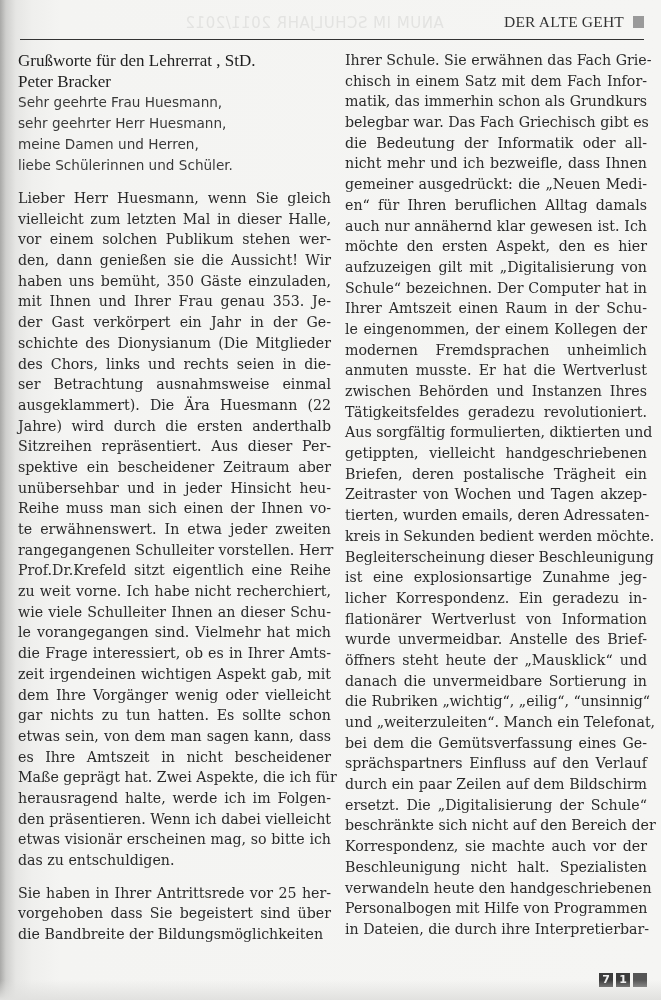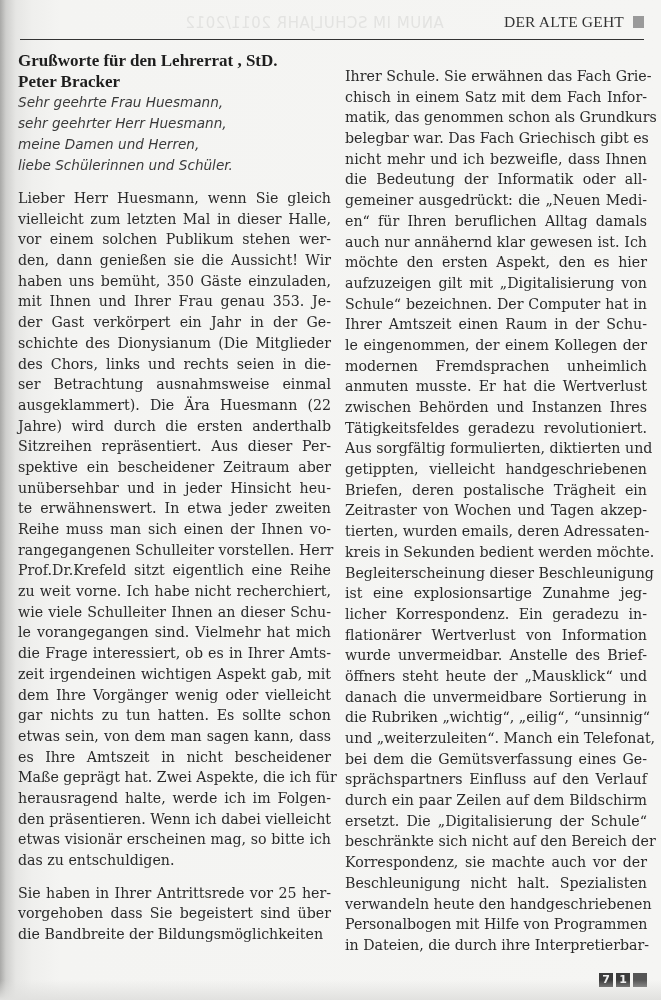--- a/index.html
+++ b/index.html
@@ -63,41 +63,40 @@
       background: #333;
     }
     .col {
       position: absolute;
       top: 50px;
       font-size: 14.2px;
       line-height: 20.7px;
       color: #2a2a2a;
     }
     .col-left { left: 18px; width: 313px; }
-    .col-right { left: 345px; width: 302px; margin-top: 16px; }
+    .col-right { left: 345px; width: 302px; }
     .line {
       display: block;
       white-space: nowrap;
       text-align: justify;
       text-align-last: justify;
       height: 20.7px;
     }
     .line.last { text-align-last: left; }
     .heading {
       font-family: "Liberation Serif", serif;
-      font-weight: bold;
+      font-weight: normal;
       font-size: 17px;
       line-height: 21px;
       color: #1e1e1e;
       display: block;
       white-space: nowrap;
     }
     .salutation {
       font-family: "DejaVu Sans", sans-serif;
-      font-style: italic;
       font-size: 13.6px;
       line-height: 21px;
       color: #3a3a3a;
       display: block;
       white-space: nowrap;
     }
     .gap { display: block; height: 12px; }
     .page-num {
       position: absolute;
       right: 14px; top: 973px;
@@ -148,22 +147,22 @@
         <span class="line">mit Ihnen und Ihrer Frau genau 353. Je-</span>
         <span class="line">der Gast verkörpert ein Jahr in der Ge-</span>
         <span class="line">schichte des Dionysianum (Die Mitglieder</span>
         <span class="line">des Chors, links und rechts seien in die-</span>
         <span class="line">ser Betrachtung ausnahmsweise einmal</span>
         <span class="line">ausgeklammert). Die Ära Huesmann (22</span>
         <span class="line">Jahre) wird durch die ersten anderthalb</span>
         <span class="line">Sitzreihen repräsentiert. Aus dieser Per-</span>
         <span class="line">spektive ein bescheidener Zeitraum aber</span>
         <span class="line">unübersehbar und in jeder Hinsicht heu-</span>
+        <span class="line">Reihe muss man sich einen der Ihnen vo-</span>
         <span class="line">te erwähnenswert. In etwa jeder zweiten</span>
-        <span class="line">Reihe muss man sich einen der Ihnen vo-</span>
         <span class="line">rangegangenen Schulleiter vorstellen. Herr</span>
         <span class="line">Prof.Dr.Krefeld sitzt eigentlich eine Reihe</span>
         <span class="line">zu weit vorne. Ich habe nicht recherchiert,</span>
         <span class="line">wie viele Schulleiter Ihnen an dieser Schu-</span>
         <span class="line">le vorangegangen sind. Vielmehr hat mich</span>
         <span class="line">die Frage interessiert, ob es in Ihrer Amts-</span>
         <span class="line">zeit irgendeinen wichtigen Aspekt gab, mit</span>
         <span class="line">dem Ihre Vorgänger wenig oder vielleicht</span>
         <span class="line">gar nichts zu tun hatten. Es sollte schon</span>
         <span class="line">etwas sein, von dem man sagen kann, dass</span>
@@ -179,24 +178,24 @@
         <span class="line">Sie haben in Ihrer Antrittsrede vor 25 her-</span>
         <span class="line">vorgehoben dass Sie begeistert sind über</span>
         <span class="line last">die Bandbreite der Bildungsmöglichkeiten</span>
       </div>
   </div>
 
   <div class="col col-right" id="col-right">
     <div id="p3">
         <span class="line">Ihrer Schule. Sie erwähnen das Fach Grie-</span>
         <span class="line">chisch in einem Satz mit dem Fach Infor-</span>
-        <span class="line">matik, das genommen schon als Grundkurs</span>
+        <span class="line">matik, das immerhin schon als Grundkurs</span>
         <span class="line">belegbar war. Das Fach Griechisch gibt es</span>
+        <span class="line">die Bedeutung der Informatik oder all-</span>
         <span class="line">nicht mehr und ich bezweifle, dass Ihnen</span>
-        <span class="line">die Bedeutung der Informatik oder all-</span>
         <span class="line">gemeiner ausgedrückt: die „Neuen Medi-</span>
         <span class="line">en“ für Ihren beruflichen Alltag damals</span>
         <span class="line">auch nur annähernd klar gewesen ist. Ich</span>
         <span class="line">möchte den ersten Aspekt, den es hier</span>
         <span class="line">aufzuzeigen gilt mit „Digitalisierung von</span>
         <span class="line">Schule“ bezeichnen. Der Computer hat in</span>
         <span class="line">Ihrer Amtszeit einen Raum in der Schu-</span>
         <span class="line">le eingenommen, der einem Kollegen der</span>
         <span class="line">modernen Fremdsprachen unheimlich</span>
         <span class="line">anmuten musste. Er hat die Wertverlust</span>

